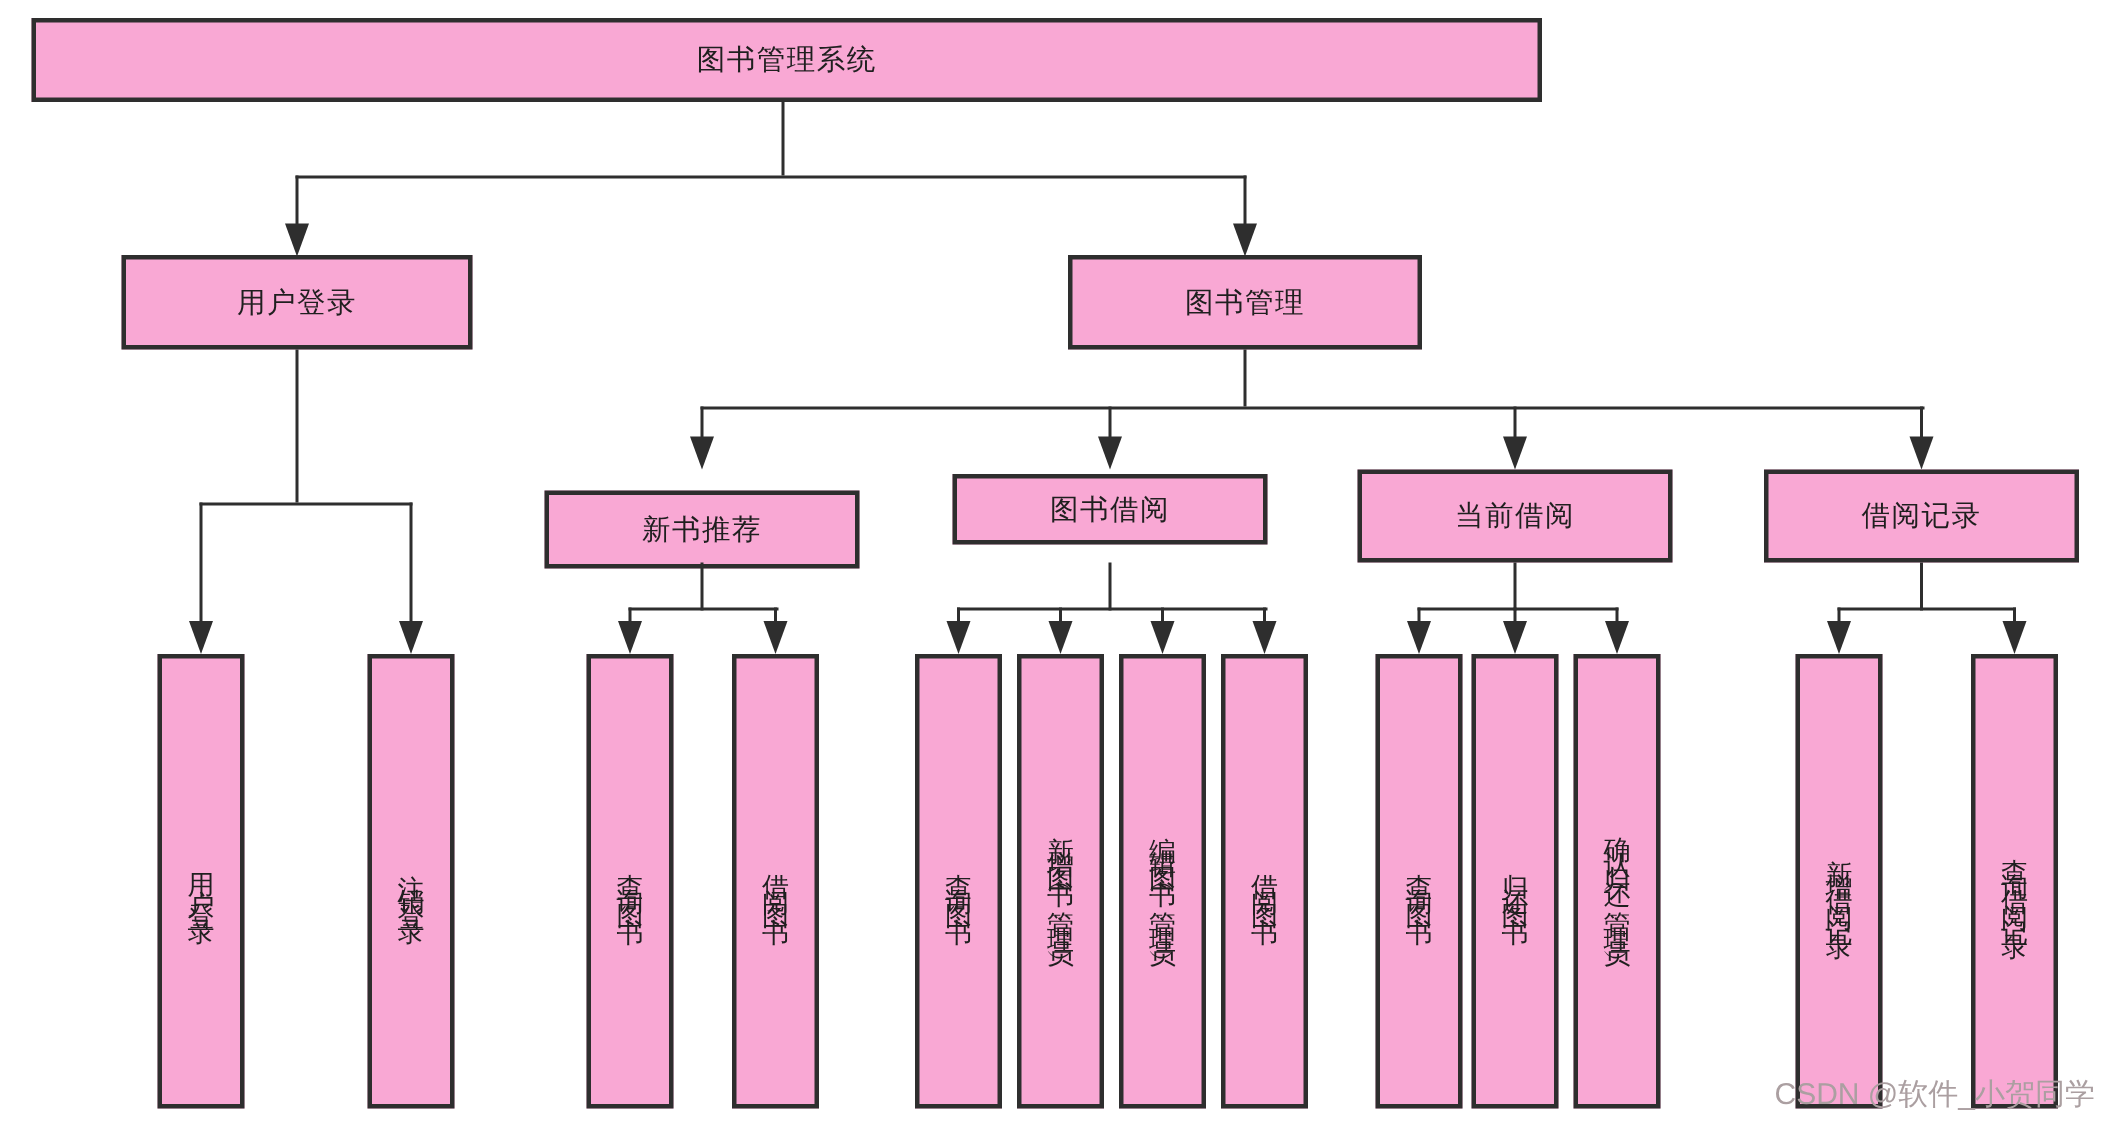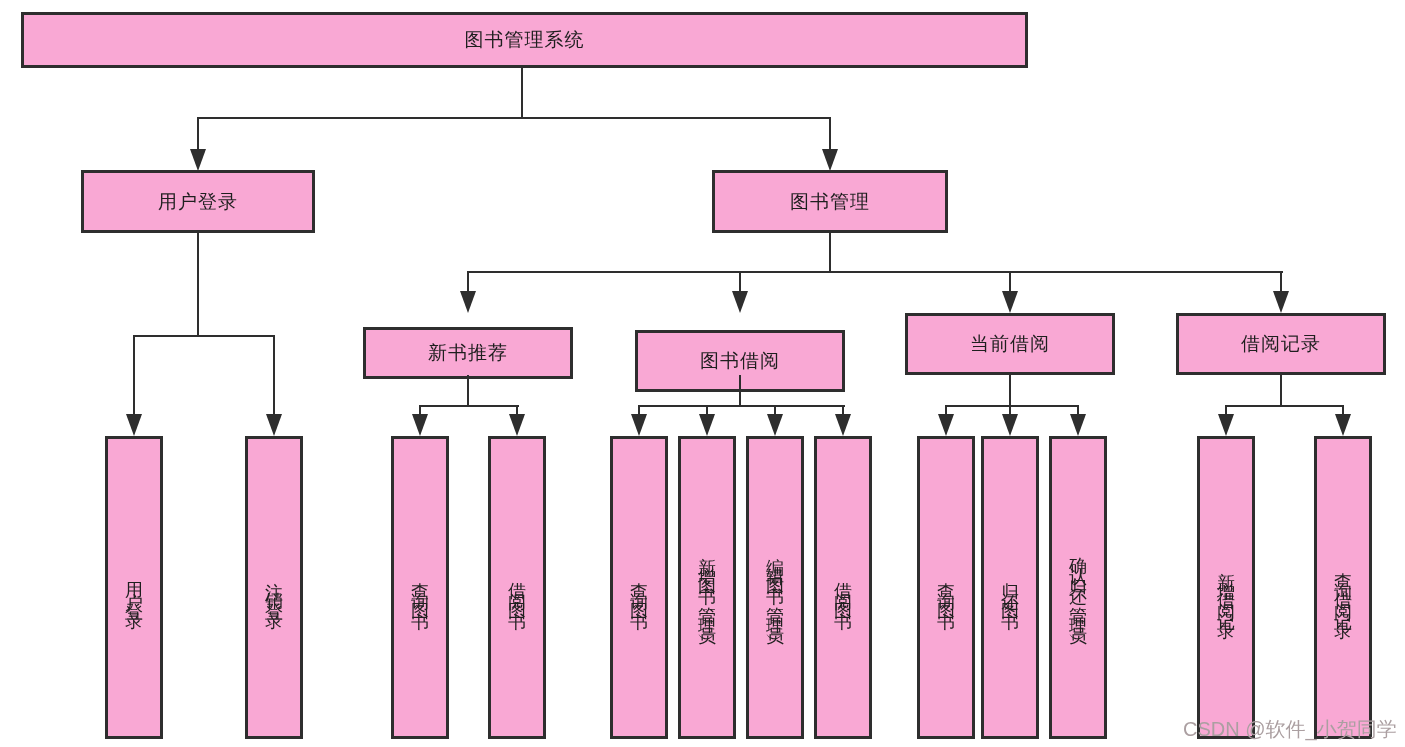--- a/index.html
+++ b/index.html
@@ -109,21 +109,21 @@
   <div class="vline" style="left:739px; top:271px; height:22px;"></div>
   <div class="ahead" style="left:732px; top:291px;"></div>
   <div class="vline" style="left:1009px; top:271px; height:22px;"></div>
   <div class="ahead" style="left:1002px; top:291px;"></div>
   <div class="vline" style="left:1280px; top:271px; height:22px;"></div>
   <div class="ahead" style="left:1273px; top:291px;"></div>
 
   <div class="box hbox" style="left:363px; top:327px; width:210px; height:52px;">
     <span>新书推荐</span>
   </div>
-  <div class="box hbox" style="left:635px; top:330px; width:210px; height:62px;text-align:center;">
+  <div class="box hbox" style="left:635px; top:316px; width:210px; height:47px;text-align:center;">
     <span>图书借阅</span>
   </div>
   <div class="box hbox" style="left:1176px; top:313px; width:210px; height:62px;">
     <span>借阅记录</span>
   </div>
   <div class="box hbox" style="left:905px; top:313px; width:210px; height:62px;">
     <span>当前借阅</span>
   </div>
 
   <div class="vline" style="left:467px; top:375px; height:32px;"></div>

